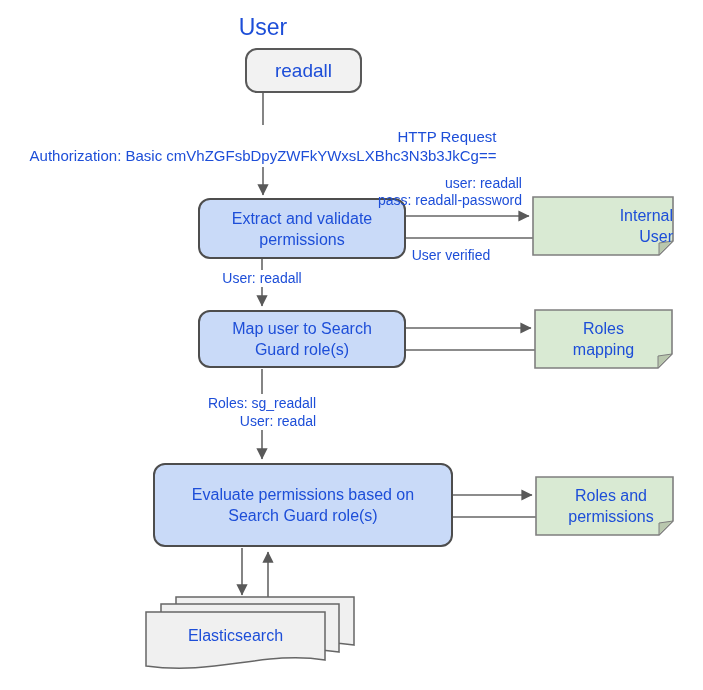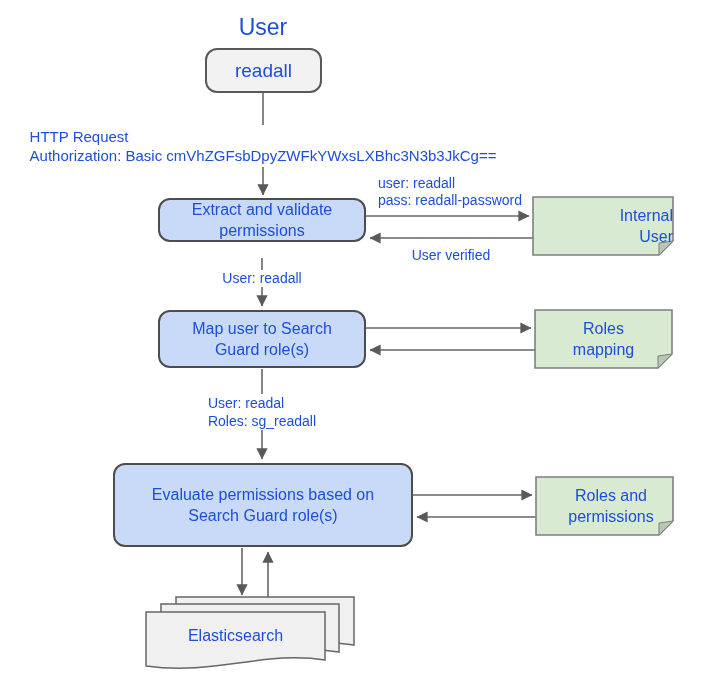--- a/index.html
+++ b/index.html
@@ -6,50 +6,51 @@
   .canvas {
     position:relative; width:703px; height:690px; background:#ffffff;
     font-family:"Liberation Sans", sans-serif; color:#1d4ed8; overflow:hidden;
   }
   .overlay { position:absolute; left:0; top:0; }
 
   .node {
     position:absolute; display:flex; flex-direction:column;
     align-items:center; justify-content:center; text-align:left;
     box-sizing:border-box;
+    margin-left:40px;
   }
   .terminal {
     left:205px; top:48px; width:117px; height:45px;
     background:#f2f2f2; border:2px solid #595959; border-radius:12px;
     font-size:19px;
   }
   .process {
     background:#c9daf8; border:2px solid #4d4d4d; border-radius:12px;
     font-size:16px; line-height:21px;
   }
-  #extract  { left:158px; top:198px; width:208px; height:44px; }
+  #extract  { left:158px; top:198px; width:208px; height:61px; }
   #map      { left:158px; top:310px; width:208px; height:58px; }
   #evaluate { left:113px; top:463px; width:300px; height:84px; }
 
   .note-text {
     position:absolute; display:flex; flex-direction:column;
     align-items:center; justify-content:center; text-align:center;
     font-size:16px; line-height:21px;
   }
   #note1-text { left:533px; top:197px; width:140px; height:58px;align-items:flex-end; }
   #note2-text { left:535px; top:310px; width:137px; height:58px; }
   #note3-text { left:536px; top:477px; width:150px; height:58px; }
 
   .title {
     position:absolute; left:263px; top:14px; transform:translateX(-50%);
     font-size:23px; white-space:nowrap;
   }
   .label {
     position:absolute; transform:translateX(-50%); font-size:14px;
-    line-height:17px; text-align:left; white-space:nowrap;
+    line-height:17px; text-align:right; white-space:nowrap;
   }
   .on-line { background:#ffffff; padding:0 5px; }
   #http-label     { left:263px; top:127px; font-size:15px; line-height:19px; }
   #lookup-label   { left:450px; top:175px; }
   #verified-label { left:451px; top:247px; }
   #cred-out-label { left:262px; top:270px; }
   #mapped-label   { left:262px; top:394px; line-height:18px; }
   #es-label {
     position:absolute; left:146px; top:612px; width:179px; height:48px;
     display:flex; align-items:center; justify-content:center; font-size:16px;
@@ -145,19 +146,19 @@
     <div>permissions</div>
   </div>
 
   <div class="label" id="lookup-label">
     <div>user: readall</div>
     <div>pass: readall-password</div>
   </div>
   <div class="label" id="verified-label">User verified</div>
   <div class="label on-line" id="cred-out-label">User: readall</div>
   <div class="label on-line" id="mapped-label">
+    <div>Roles: sg_readall</div>
     <div>User: readal</div>
-    <div>Roles: sg_readall</div>
   </div>
 
   <div id="es-label">Elasticsearch</div>
 
 </div>
 
 </body></html>

